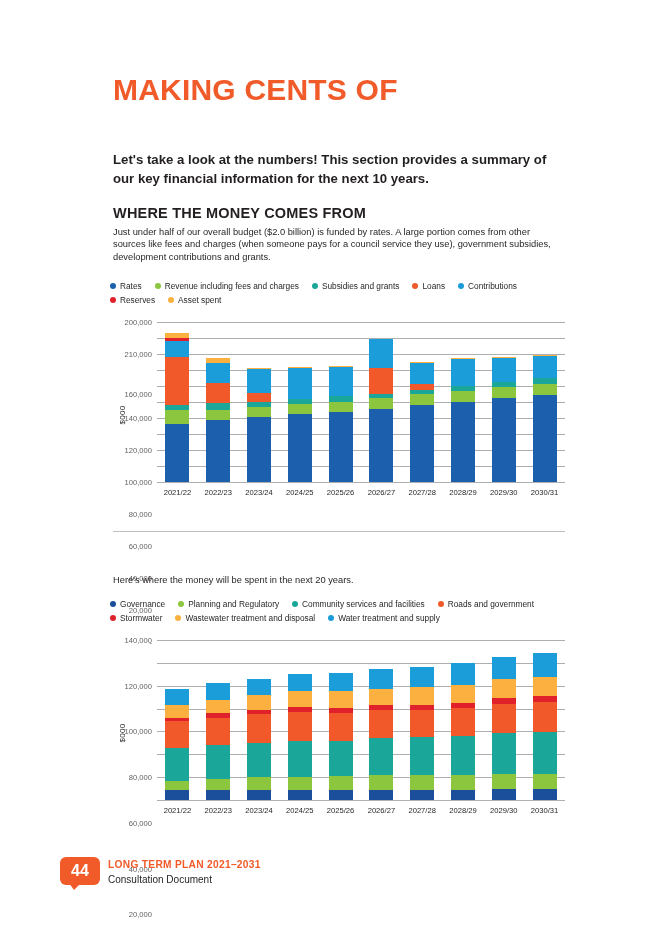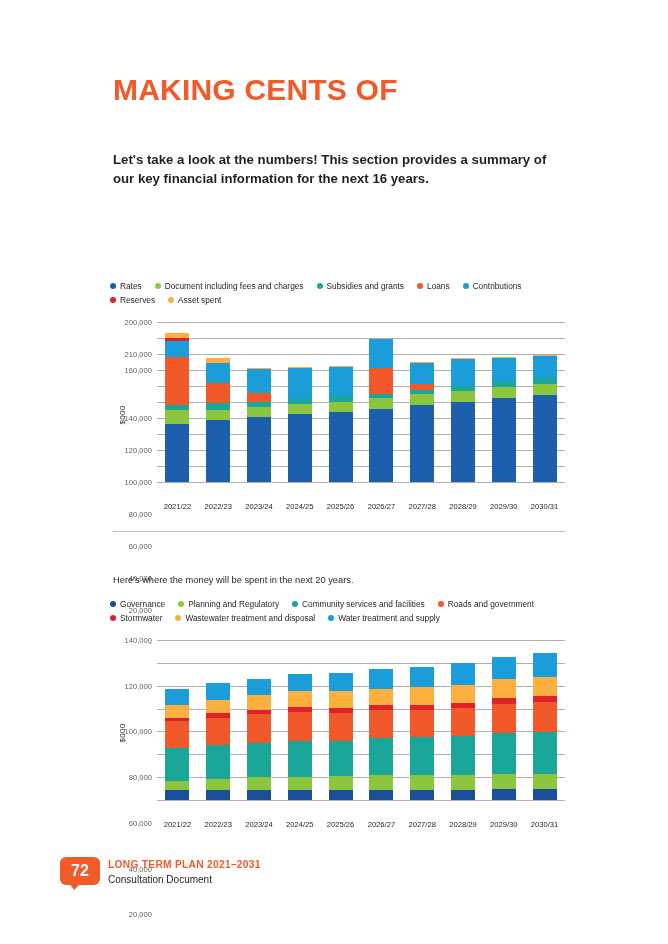--- a/index.html
+++ b/index.html
@@ -64,21 +64,21 @@
     position:absolute; right:100%; margin-right:5px;
     transform:translateY(-50%);
     font-size:7.6px; color:#231f20; white-space:nowrap;
   }
   .bars { position:absolute; left:0; bottom:0; width:100%; height:100%;
           display:flex; align-items:flex-end; }
   .barcol { height:100%; display:flex; flex-direction:column;
             justify-content:flex-end; align-items:center; }
   .bar { width:24px; display:flex; flex-direction:column-reverse; }
   .seg { width:100%; }
-  .xlabels { position:absolute; left:0; width:100%; display:flex;margin-top:14px; }
+  .xlabels { position:absolute; left:0; width:100%; display:flex; }
   .xlab { text-align:center; font-size:7.6px; color:#231f20; }
 
   .divider {
     position:absolute; left:113px; width:452px; height:1px;
     background:#bcbec0;
   }
 
   
   .footer { position:absolute; left:60px; top:857px; width:560px; height:50px; }
   .bubble {
@@ -106,31 +106,33 @@
 </style>
 </head>
 <body>
 
 <div class="page">
 
   <div class="main-title">
     <div>MAKING CENTS OF</div>
   </div>
 
-  <div class="lede">Let's take a look at the numbers! This section provides a summary of our key financial information for the next 16 years.</div>
-
+  <div class="lede">Let's take a look at the numbers! This section provides a summary of our key financial information for the next 10 years.</div>
+
+  <div class="section-head" style="left:113px; top:205px;">WHERE THE MONEY COMES FROM</div>
+  <div class="section-sub" style="left:113px; top:226px; width:450px;">Just under half of our overall budget ($2.0 billion) is funded by rates. A large portion comes from other sources like fees and charges (when someone pays for a council service they use), government subsidies, development contributions and grants.</div>
 
   <div class="legend" id="legend-income" style="left:110px; top:281px;">
       <div class="item">
         <span class="dot" style="background: rgb(27, 95, 173);"></span>
         <span>Rates</span>
       </div>
       <div class="item">
         <span class="dot" style="background: rgb(140, 198, 63);"></span>
-        <span>Document including fees and charges</span>
+        <span>Revenue including fees and charges</span>
       </div>
       <div class="item">
         <span class="dot" style="background: rgb(26, 167, 154);"></span>
         <span>Subsidies and grants</span>
       </div>
       <div class="item">
         <span class="dot" style="background: rgb(241, 89, 42);"></span>
         <span>Loans</span>
       </div>
       <div class="item">
@@ -168,21 +170,21 @@
         <div class="grid-line" style="top: 80px; width: 100%;">
           <div class="ytick" style="top: 80px;">100,000</div>
         </div>
         <div class="grid-line" style="top: 64px; width: 100%;">
           <div class="ytick" style="top: 64px;">120,000</div>
         </div>
         <div class="grid-line" style="top: 48px; width: 100%;">
           <div class="ytick" style="top: 48px;">140,000</div>
         </div>
         <div class="grid-line" style="top: 32px; width: 100%;">
-          <div class="ytick" style="top: 16px;">160,000</div>
+          <div class="ytick" style="top: 40px;">160,000</div>
         </div>
         <div class="grid-line" style="top: 16px; width: 100%;">
           <div class="ytick" style="top: 16px;">210,000</div>
         </div>
         <div class="grid-line" style="top: 0px; width: 100%;">
           <div class="ytick" style="top: 0px;">200,000</div>
         </div>
         <div class="bars">
           <div class="barcol" style="width: 10%;">
             <div class="bar">
@@ -476,18 +478,18 @@
         <div class="xlab" style="width: 10%;">2025/26</div>
         <div class="xlab" style="width: 10%;">2026/27</div>
         <div class="xlab" style="width: 10%;">2027/28</div>
         <div class="xlab" style="width: 10%;">2028/29</div>
         <div class="xlab" style="width: 10%;">2029/30</div>
         <div class="xlab" style="width: 10%;">2030/31</div>
       </div>
   </div>
 
   <div class="footer">
-    <div class="bubble">72</div>
+    <div class="bubble">44</div>
     <div class="footer-title">LONG TERM PLAN 2021–2031</div>
     <div class="footer-sub">Consultation Document</div>
   </div>
 
 </div>
 
 </body></html>

